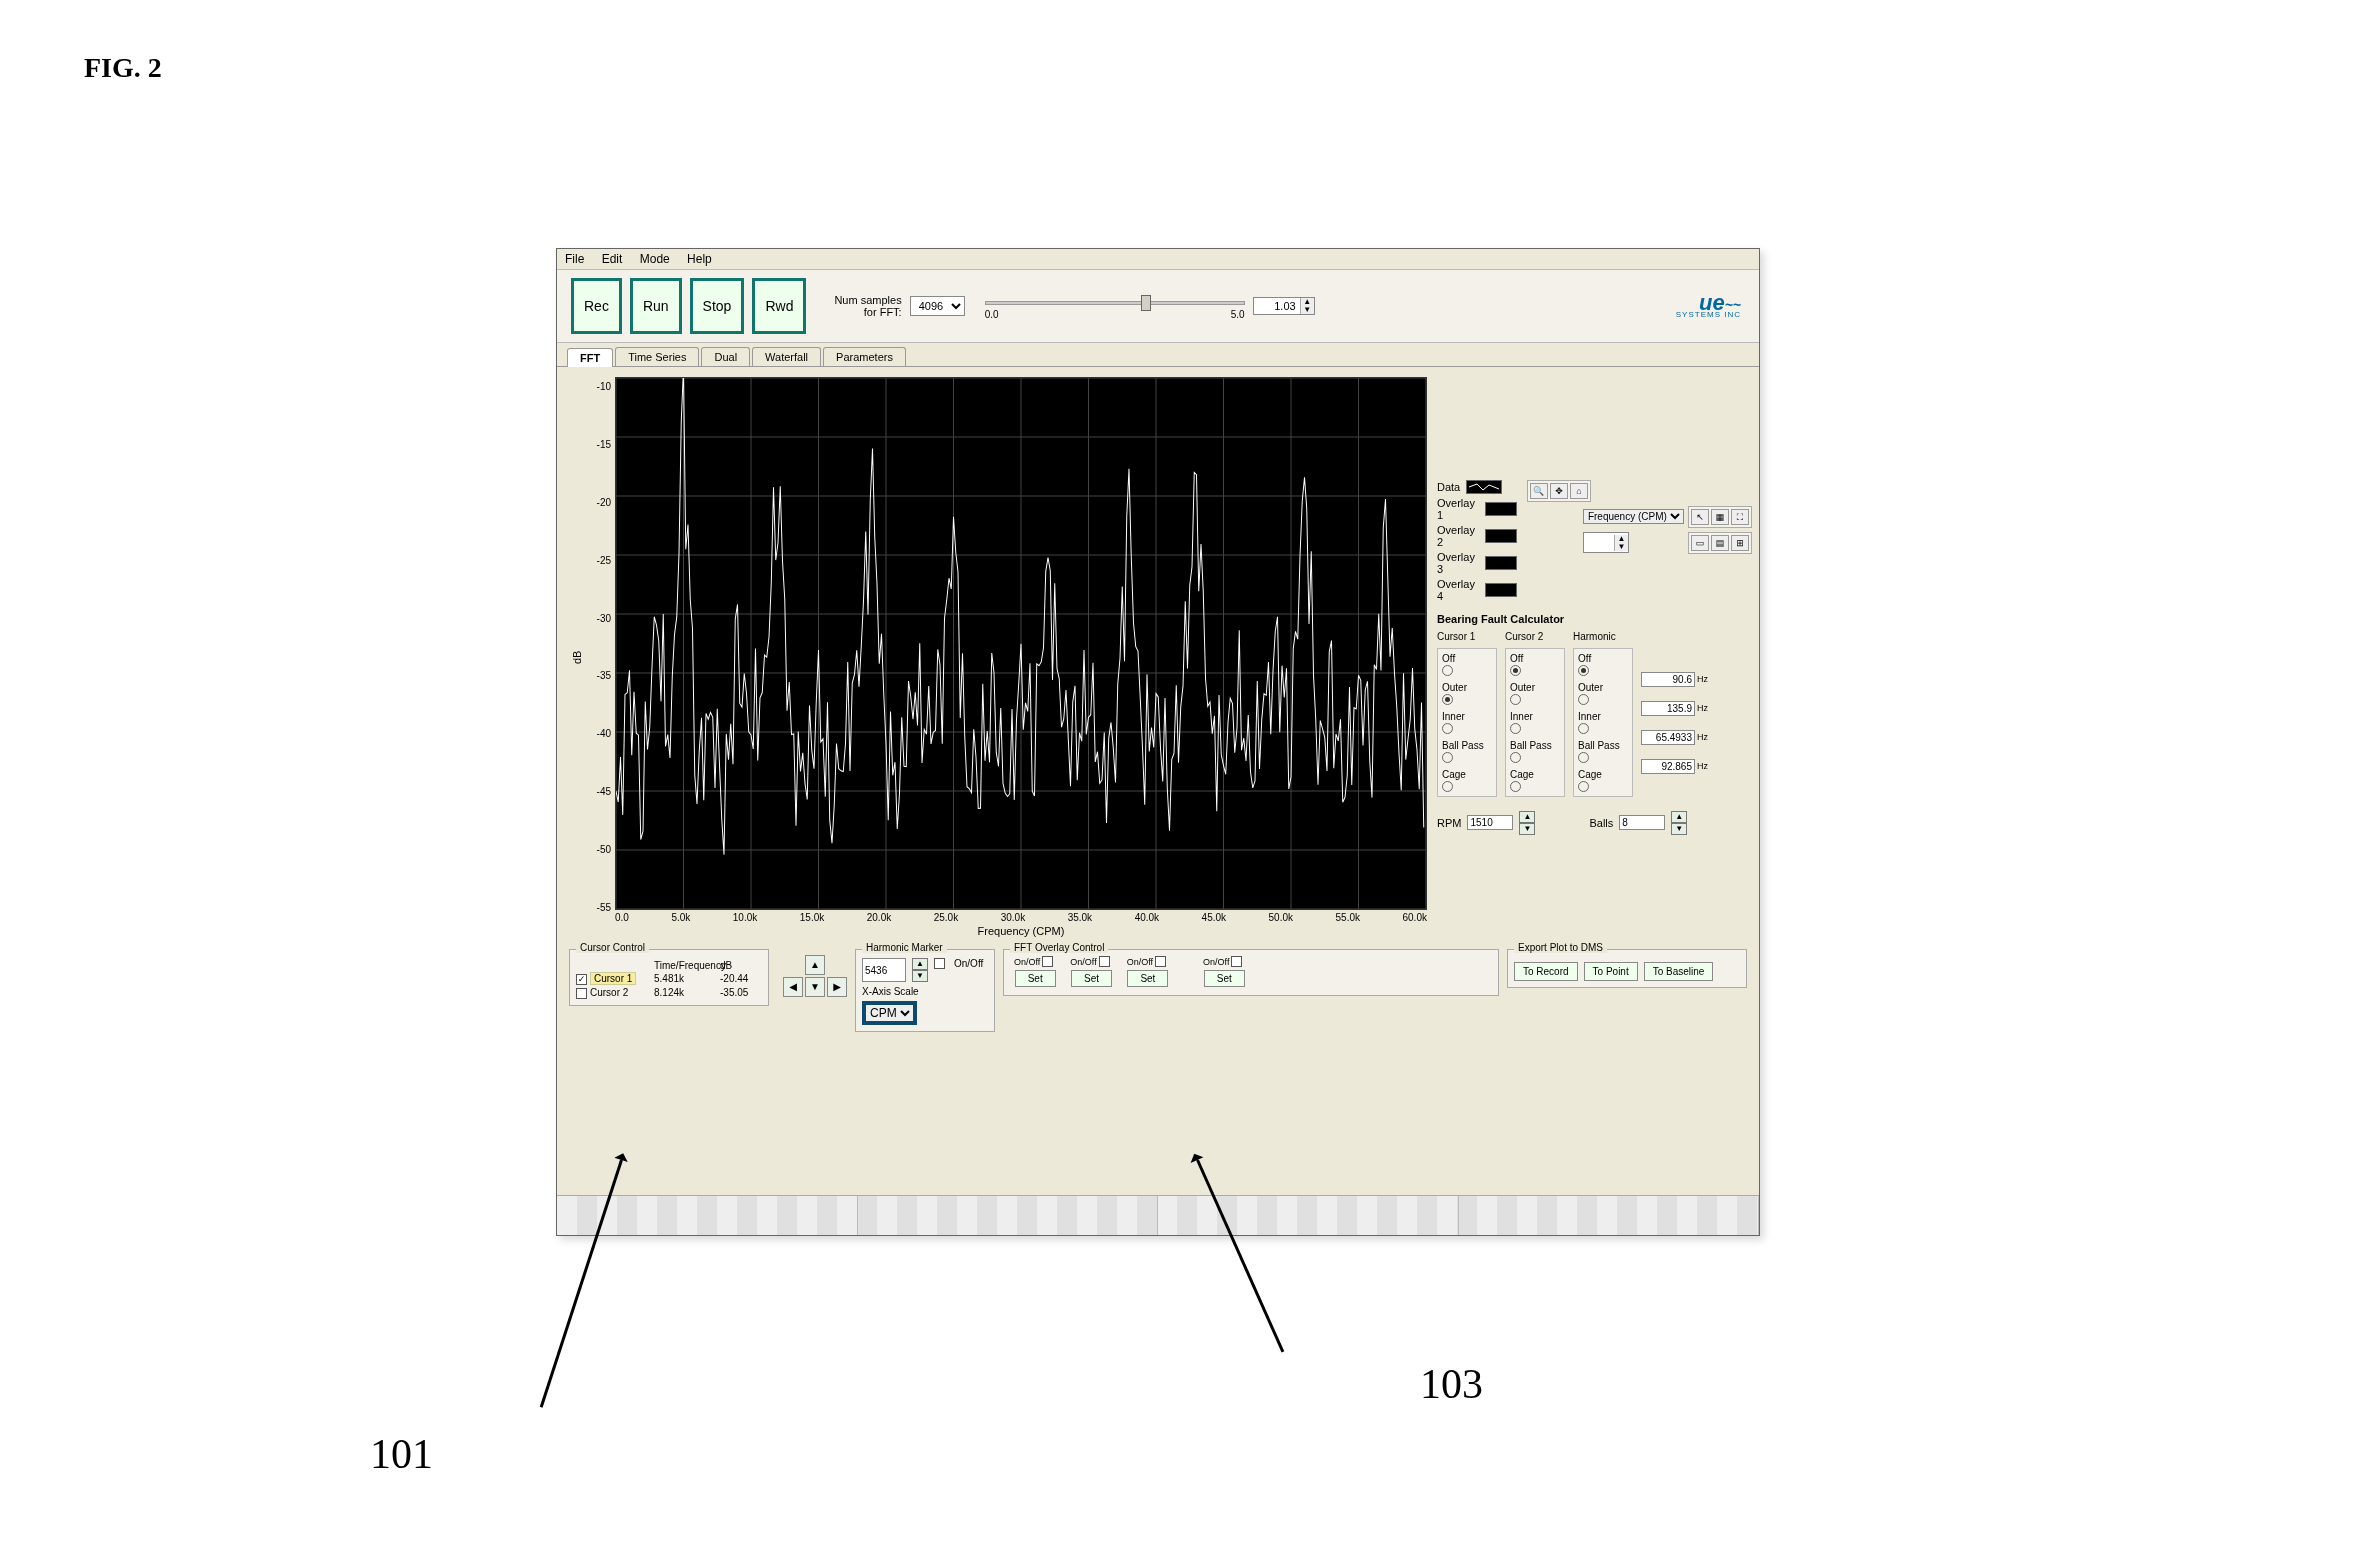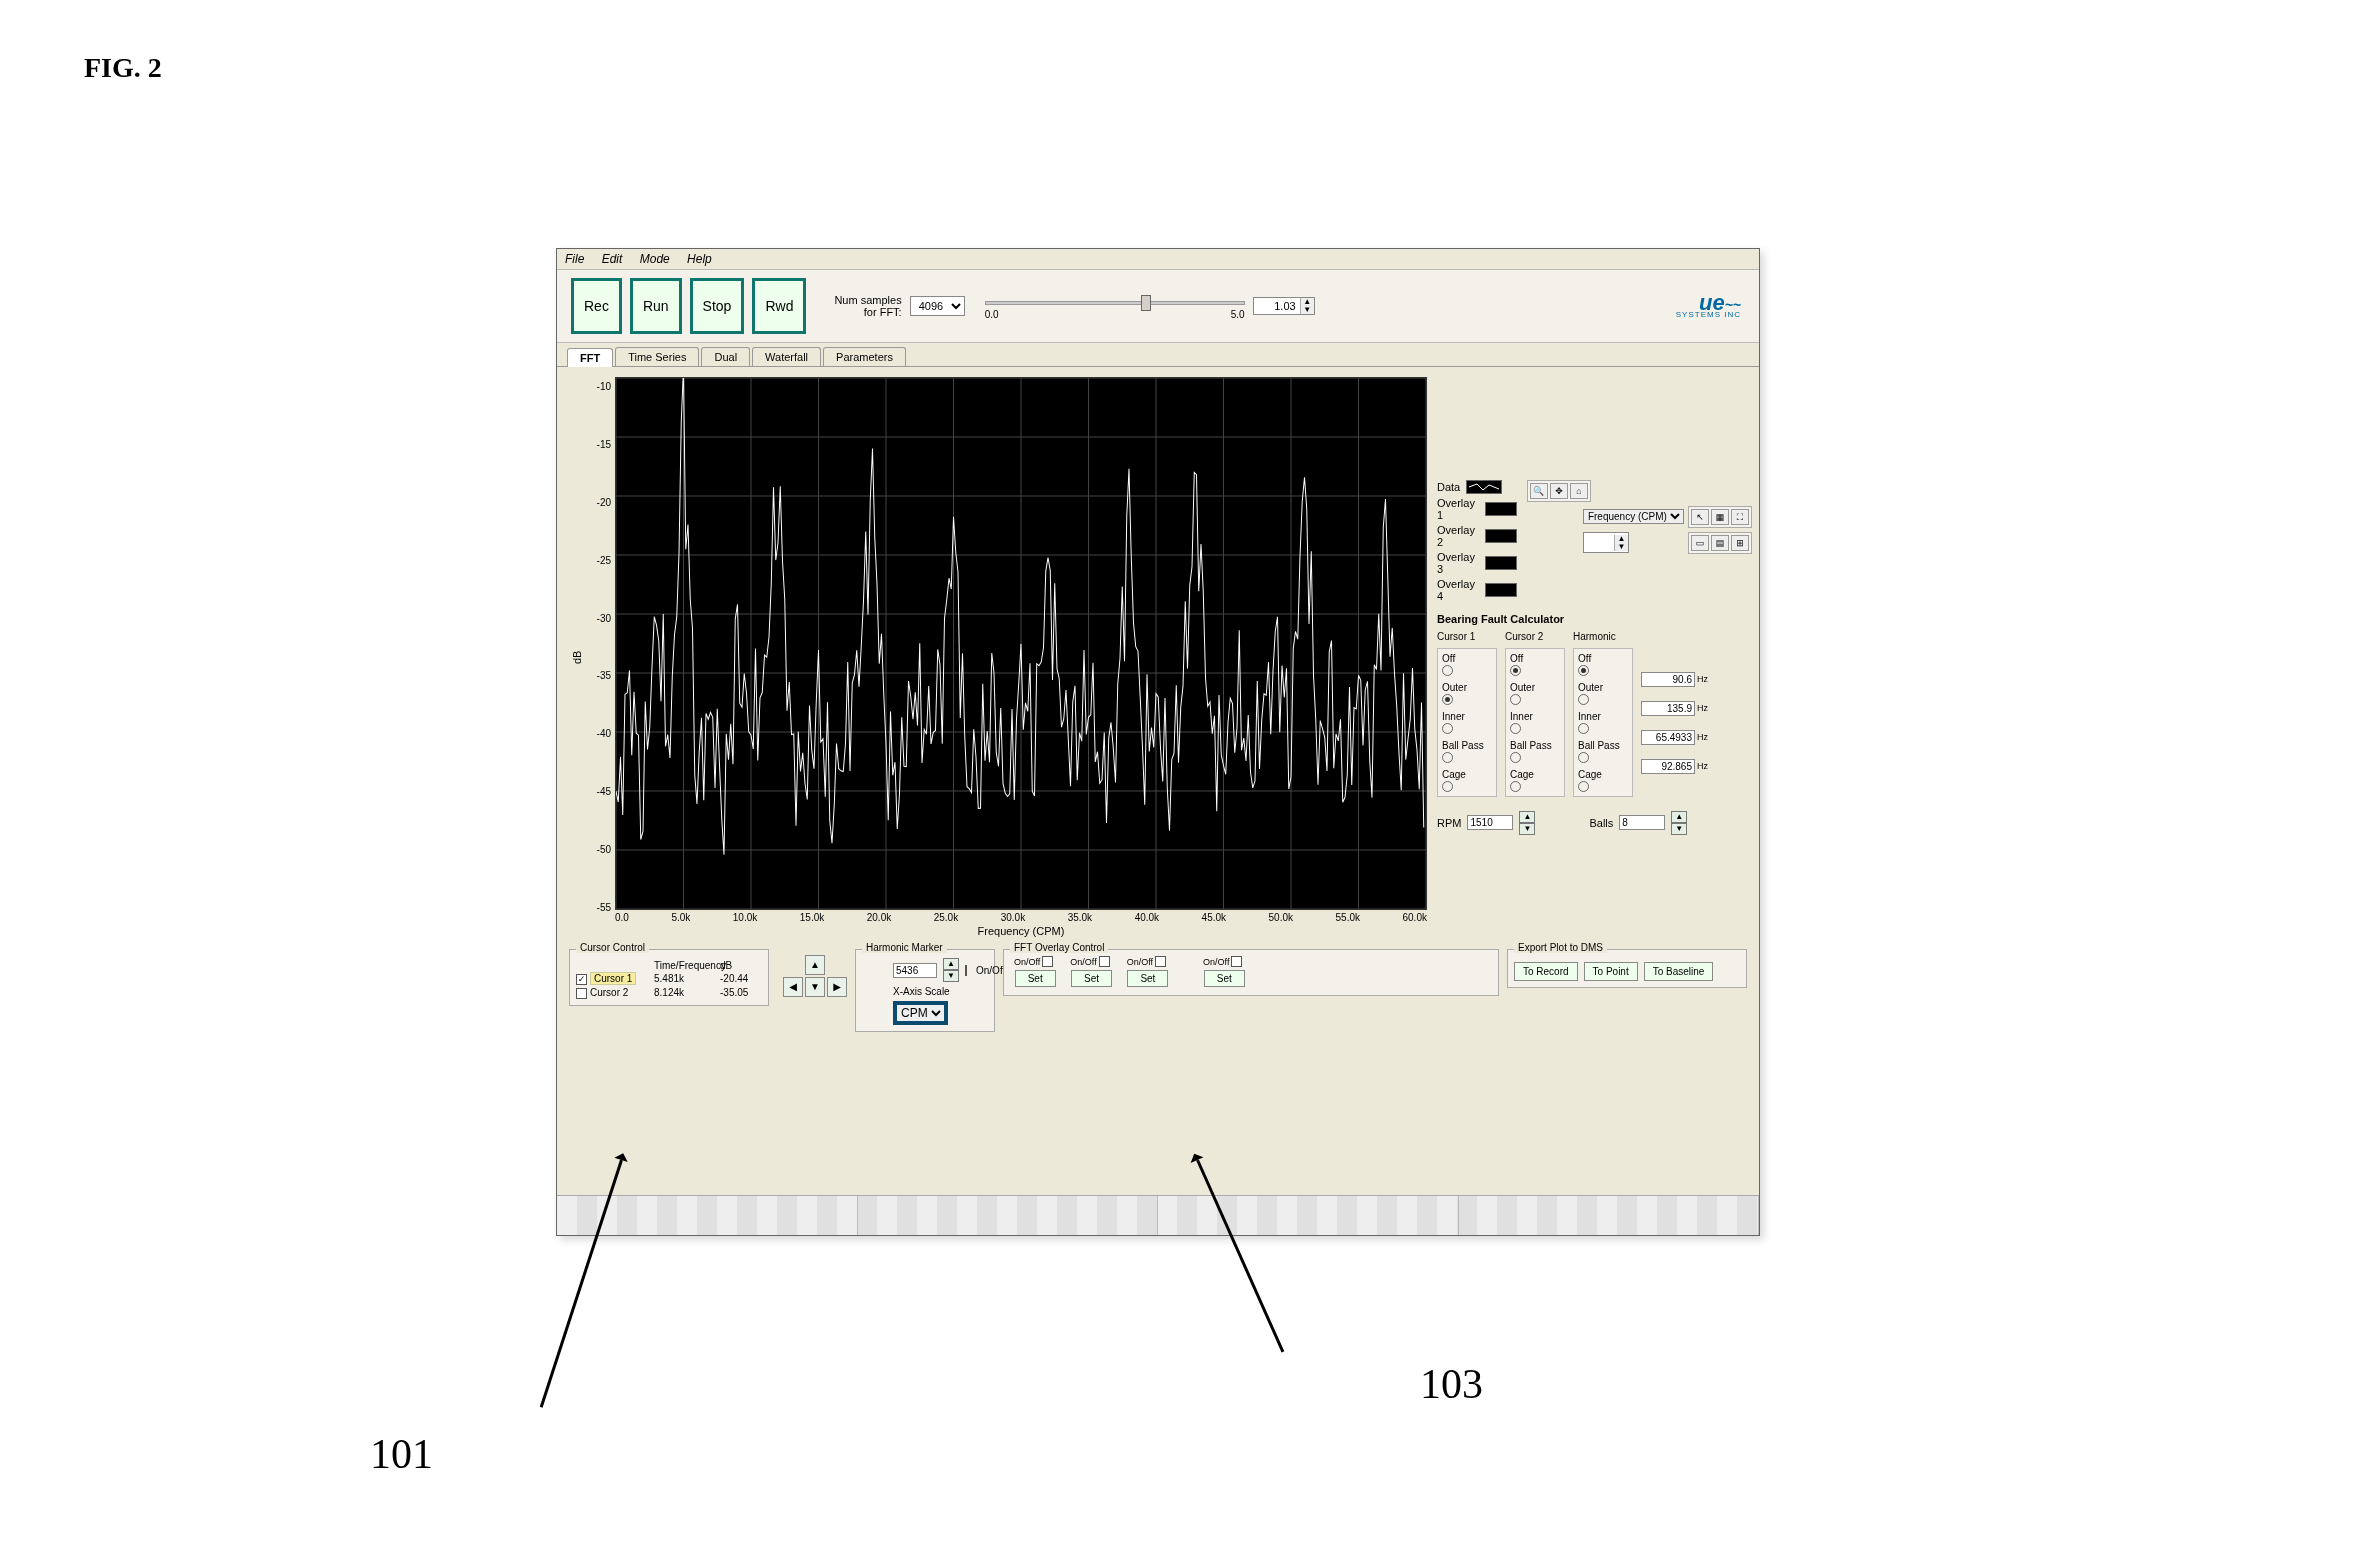--- a/index.html
+++ b/index.html
@@ -51,21 +51,20 @@
     line-height: 18px;
     text-align: center;
     color: #333;
   }
   .winbtn.close { background: #d66; color: #fff; }
   .menubar {
     background: #ece9d8;
     border-bottom: 1px solid #bbb;
     padding: 3px 8px;
     font-size: 12px;
-    font-style: italic;
   }
   .menubar span { margin-right: 14px; cursor: default; }
   .toolbar {
     background: #f3f1e9;
     border-bottom: 1px solid #bbb;
     padding: 8px 14px;
     display: flex;
     align-items: center;
     gap: 8px;
   }
@@ -264,21 +263,21 @@
   .chk { display: inline-block; width: 11px; height: 11px; border: 1px solid #555; background: #fff; margin-right: 3px; vertical-align: middle; }
   .chk.on::after { content: "✓"; font-size: 9px; line-height: 9px; display: block; text-align: center; }
   .nav-cross {
     display: grid;
     grid-template-columns: repeat(3,20px);
     grid-template-rows: repeat(2,20px);
     gap: 2px;
     margin: 6px 0 0 6px;
   }
   .nav-cross .nb { border: 1px solid #888; background: #e8f2e8; font-size: 10px; text-align: center; line-height: 18px; }
-  .hm-panel .row { display: flex; align-items: center; gap: 6px; margin-top: 4px; margin-left: 31px; }
+  .hm-panel .row { display: flex; gap: 6px; margin-top: 4px; }
   .hm-panel input { width: 44px; border: 1px solid #888; font-size: 10px; padding: 1px 2px; }
   .hm-panel select { font-size: 12px; border: 4px solid #0c4a6e; }
   .ov-block {
     display: flex; flex-direction: column; align-items: center; gap: 3px;
     padding: 2px 4px;
   }
   .ov-block .top { display: flex; align-items: center; gap: 2px; font-size: 9px; }
   .ov-block .btn2 { border: 1px solid #888; background: #efe; padding: 2px 12px; font-size: 10px; }
   .export-row { display: flex; gap: 6px; margin-top: 8px; }
   .export-row .btn2 { border: 1px solid #888; background: #efe; padding: 3px 8px; font-size: 10px; }

